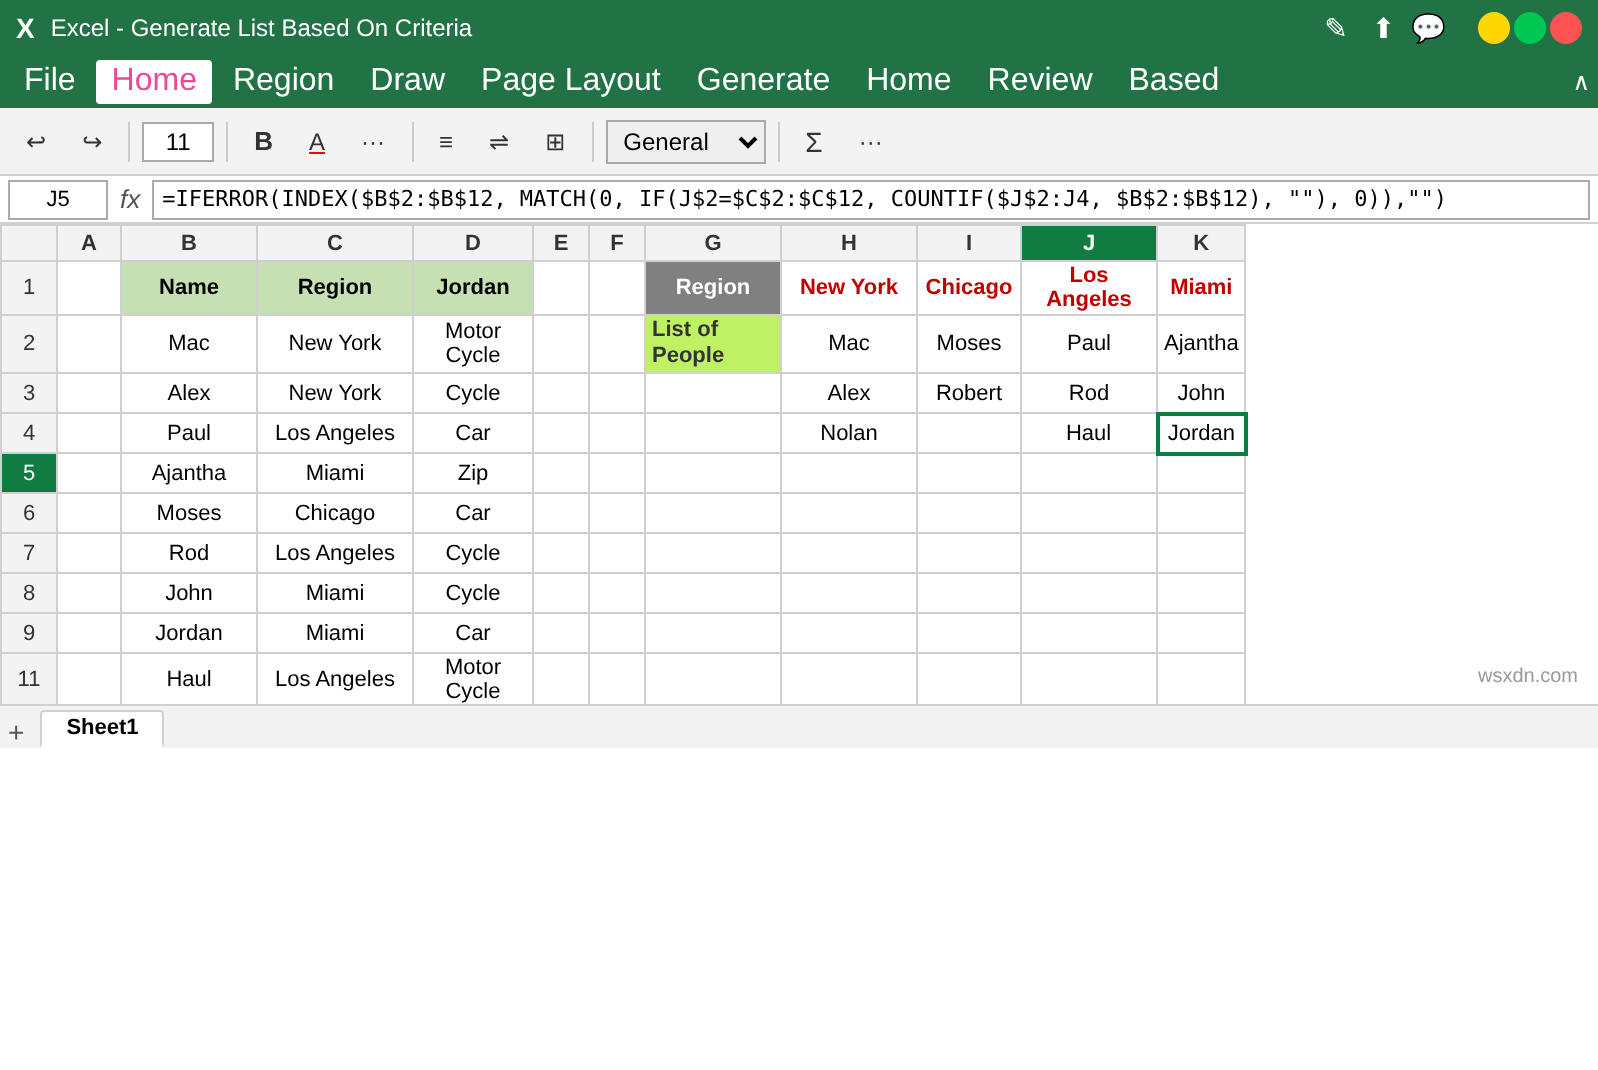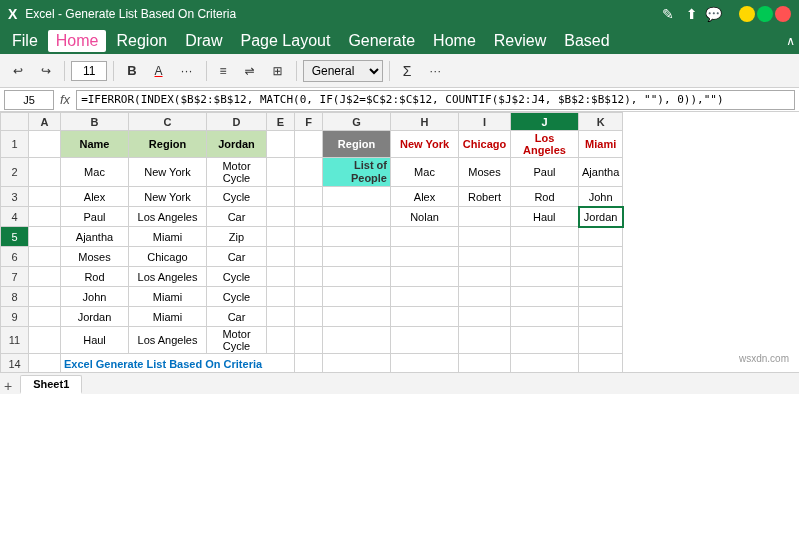--- a/index.html
+++ b/index.html
@@ -164,24 +164,24 @@
       color: #c00000;
       font-weight: bold;
       text-align: center;
       background: white;
     }
     .cell.pivot-data {
       text-align: center;
       background: white;
     }
     .cell.pivot-label {
-      background: #5eead4;
+      background: #bef264;
       color: #333;
       font-weight: bold;
-      text-align: right;
+      text-align: left;
     }
     .cell.selected-active {
       border: 2px solid #107c41;
       outline: none;
     }
     .cell.blue-text {
       color: #0070c0;
       font-weight: bold;
       font-size: 11px;
     }
@@ -481,31 +481,20 @@
             <td class="cell"></td>
             <td class="cell"></td>
             <td class="cell"></td>
             <td class="cell"></td>
             <td class="cell"></td>
             <td class="cell"></td>
           </tr>
 
 
 
-          <tr>
-            <td class="row-header">14</td>
-            <td class="cell"></td>
-            <td class="cell blue-text" colspan="4">Excel Generate List Based On Criteria</td>
-            <td class="cell"></td>
-            <td class="cell"></td>
-            <td class="cell"></td>
-            <td class="cell"></td>
-            <td class="cell"></td>
-            <td class="cell"></td>
-          </tr>
 
           <tr>
             <td class="row-header">15</td>
             <td class="cell"></td>
             <td class="cell"></td>
             <td class="cell"></td>
             <td class="cell"></td>
             <td class="cell"></td>
             <td class="cell"></td>
             <td class="cell"></td>

